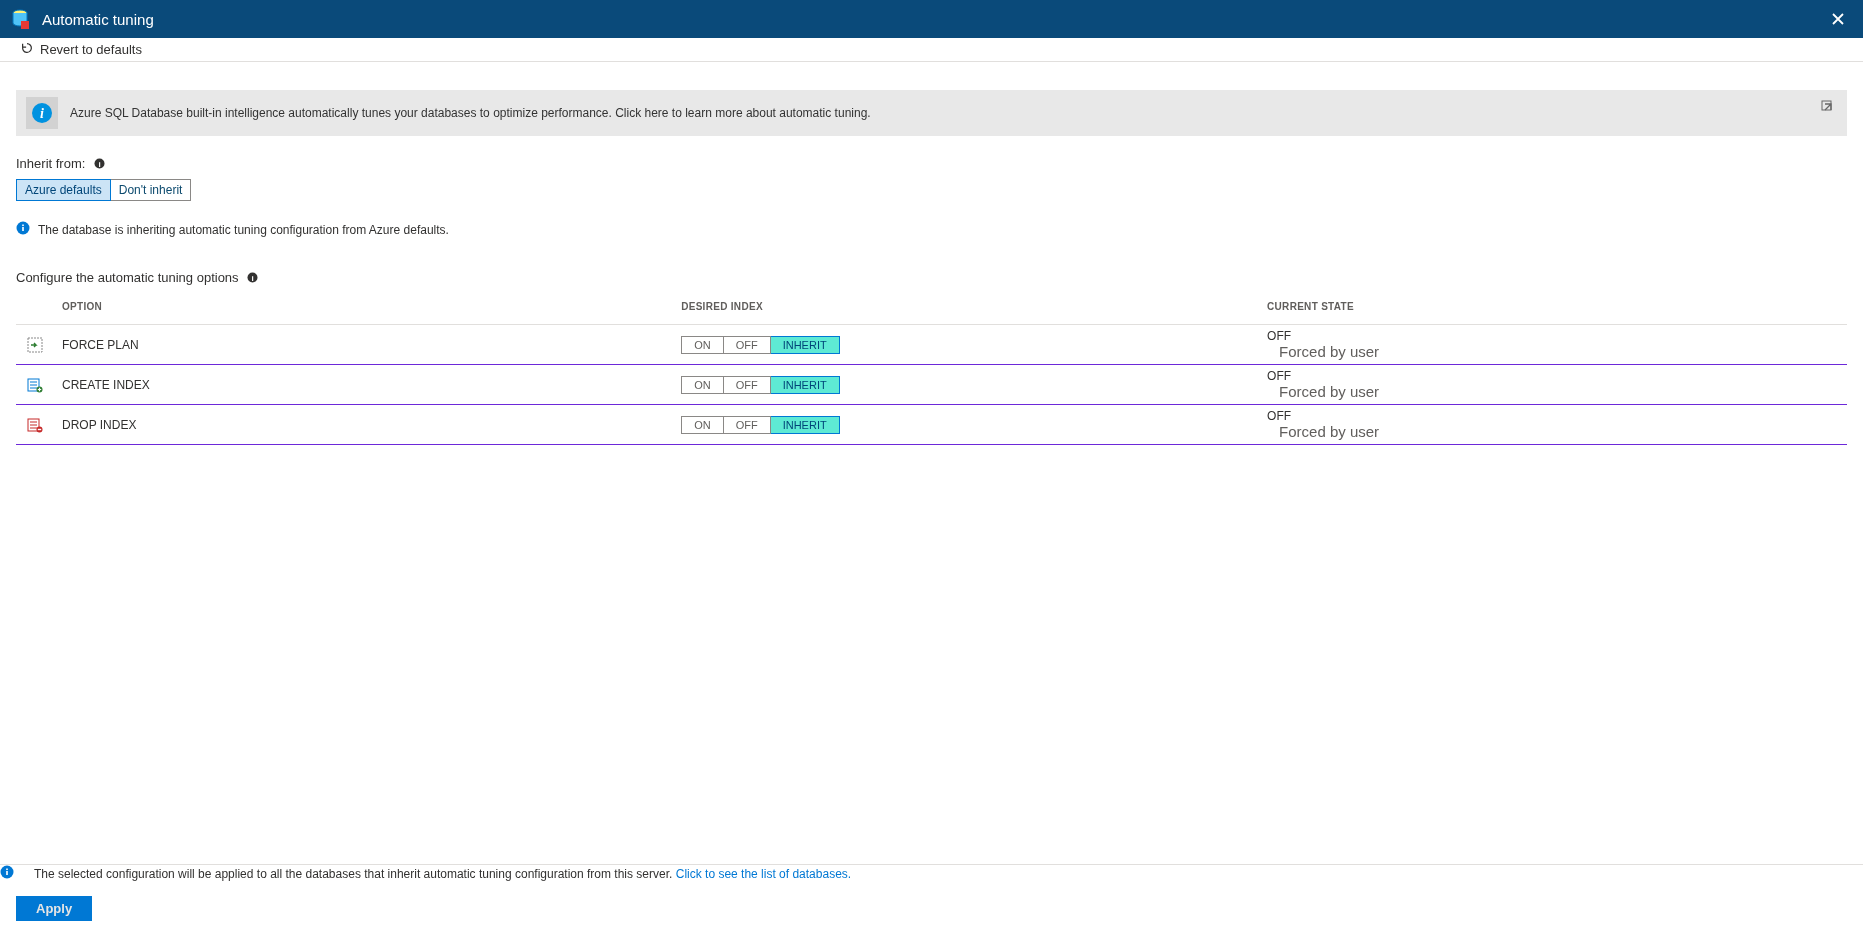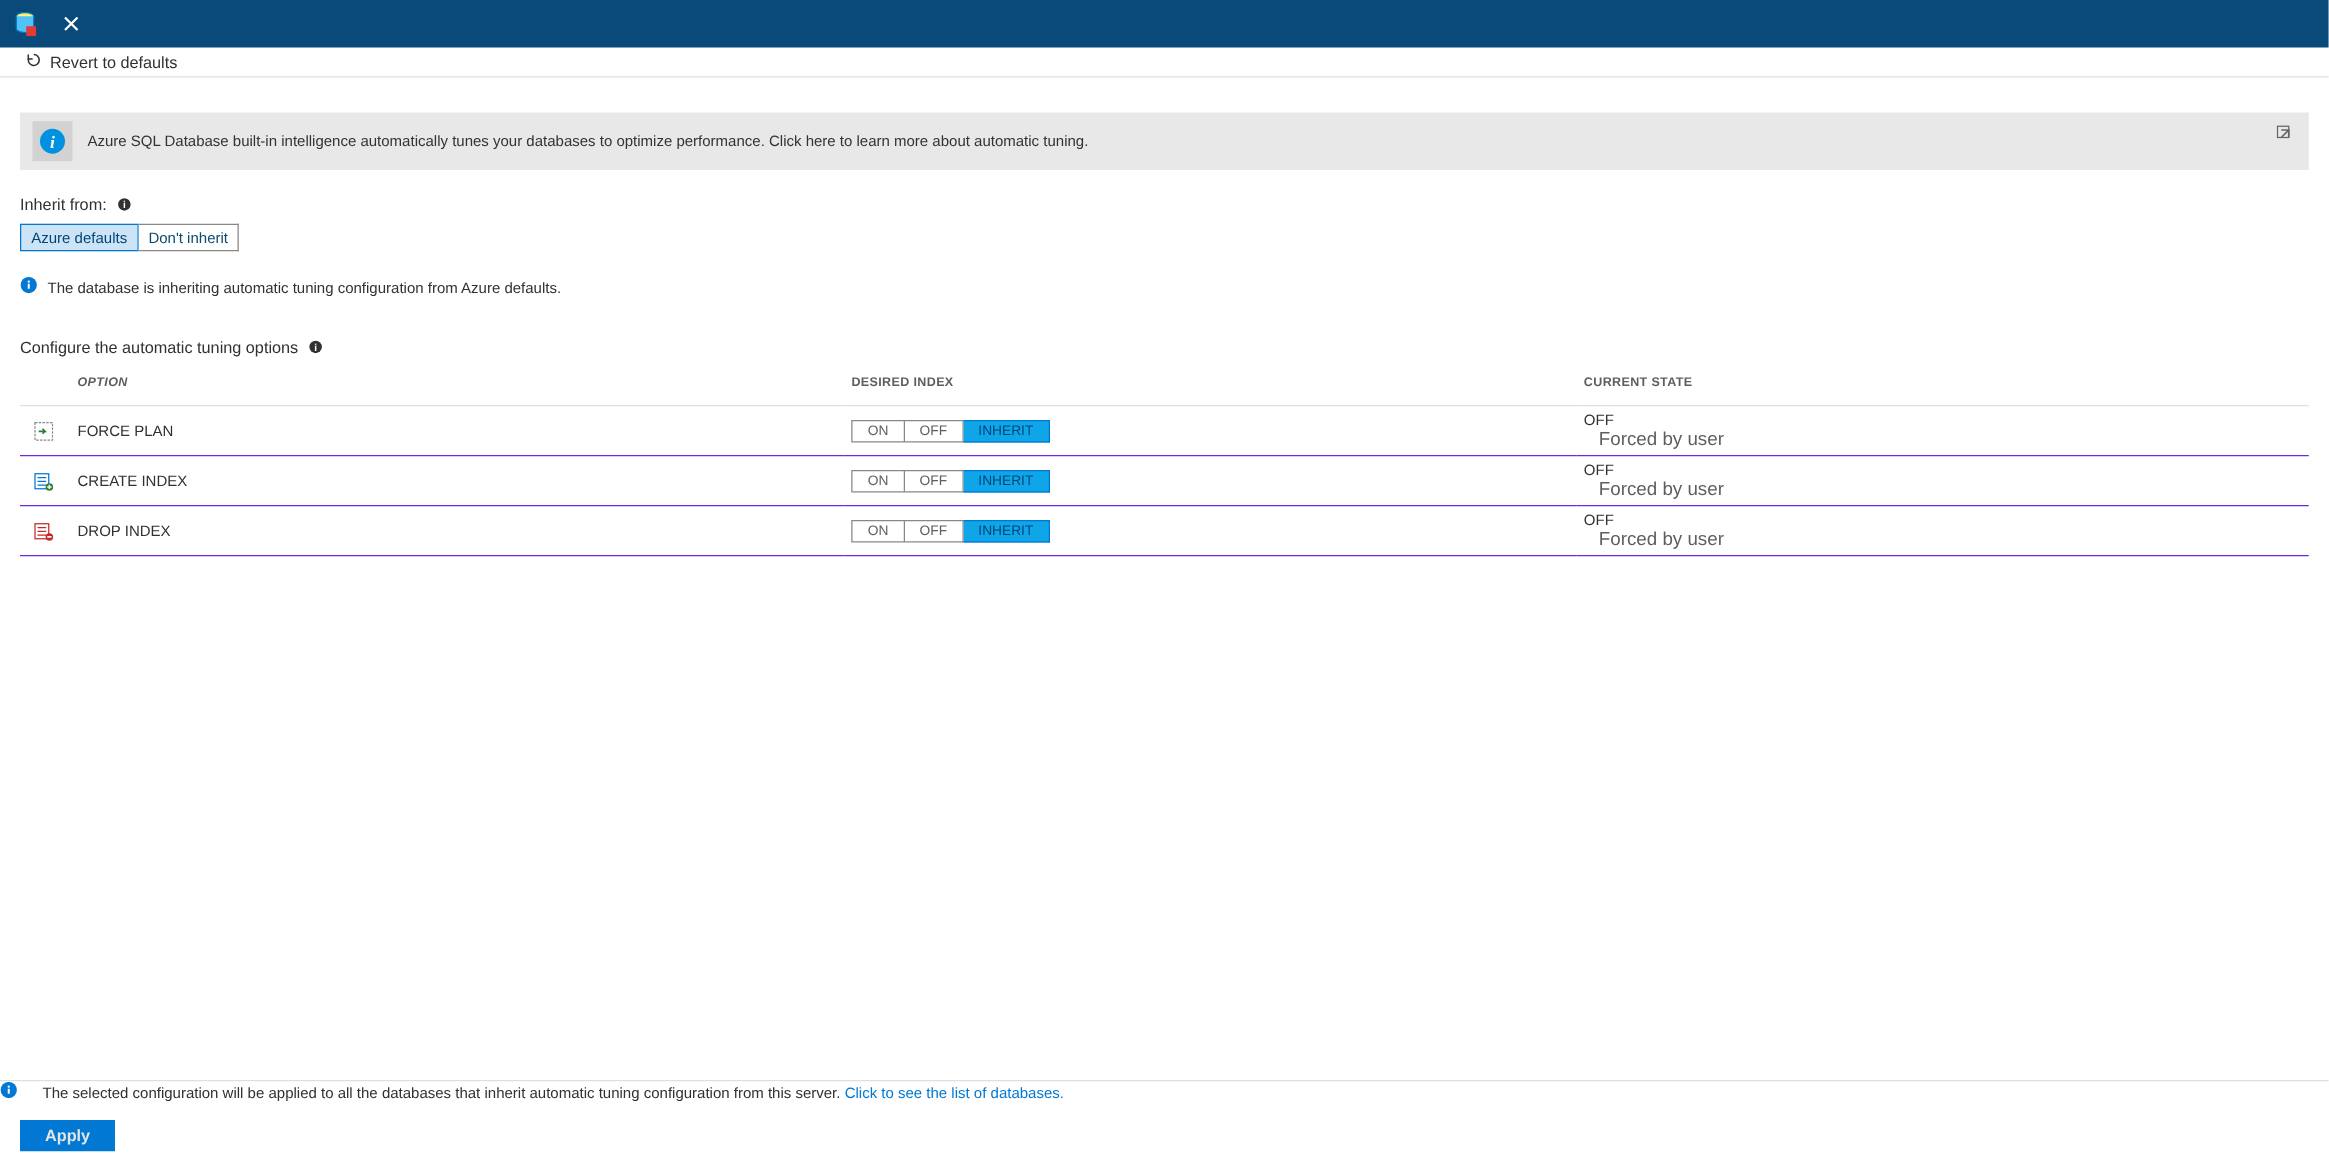--- a/index.html
+++ b/index.html
@@ -152,41 +152,41 @@
     }
     .options-table thead th {
       text-align: left;
       font-size: 10px;
       font-weight: 600;
       color: #605e5c;
       letter-spacing: 0.3px;
       padding: 8px 6px 12px 6px;
       border-bottom: 1px solid #e1dfdd;
     }
-    .options-table thead th.option-col { padding-left: 46px; font-style: italic; }
+    .options-table thead th.option-col { padding-left: 46px; }
     .options-table tbody td {
       border-bottom: 1px solid #6d28d9;
       padding: 4px 6px;
       vertical-align: middle;
       font-size: 12px;
     }
     .opt-cell { display: flex; align-items: center; gap: 18px; }
     .opt-icon { width: 18px; height: 18px; display:inline-flex; align-items:center; justify-content:center; margin-left: 4px; }
     .tri-toggle { display: inline-flex; }
     .tri-toggle .tog-btn {
       border: 1px solid #8a8886;
       padding: 2px 12px;
       font-size: 11px;
       cursor: pointer;
       background: #fff;
       color: #605e5c;
     }
     .tri-toggle .tog-btn + .tog-btn { border-left: none; }
     .tri-toggle .tog-btn.selected {
-      background: #0ea5e9;
+      background: #5eead4;
       border-color: #0078d4;
       color: #004578;
     }
     .state-col .state-val { font-size: 12px; color: #323130; }
     .state-col .state-sub { font-size: 15px; color: #605e5c; margin-left: 12px; }
     .footer-note {
       border-top: 1px solid #e1dfdd;
       display: flex;
       align-items: center;
       gap: 20px;
@@ -211,20 +211,21 @@
 <body>
 
 <div class="title-bar">
   <span class="app-icon">
     <svg width="18" height="20" viewBox="0 0 18 20">
       <ellipse cx="9" cy="4" rx="7" ry="3" fill="#fff176" stroke="#0277bd"></ellipse>
       <path d="M2 4 v10 a7 3 0 0 0 14 0 V4" fill="#4fc3f7" stroke="#0277bd"></path>
       <rect x="10" y="12" width="8" height="8" fill="#e53935"></rect>
     </svg>
   </span>
+  <span class="title-text">Automatic tuning</span>
   <div class="close-btn">
     <svg width="12" height="12" viewBox="0 0 12 12">
         <path d="M1 1 L11 11 M11 1 L1 11" stroke="#fff" stroke-width="1.8"></path>
       </svg>
   </div>
 </div>
 
 <div class="toolbar">
   <div class="toolbar-btn">
     <span>

